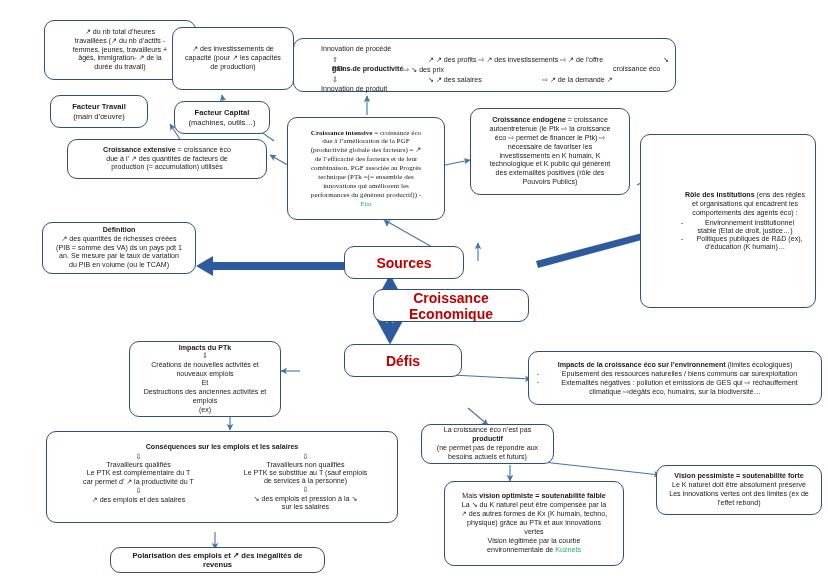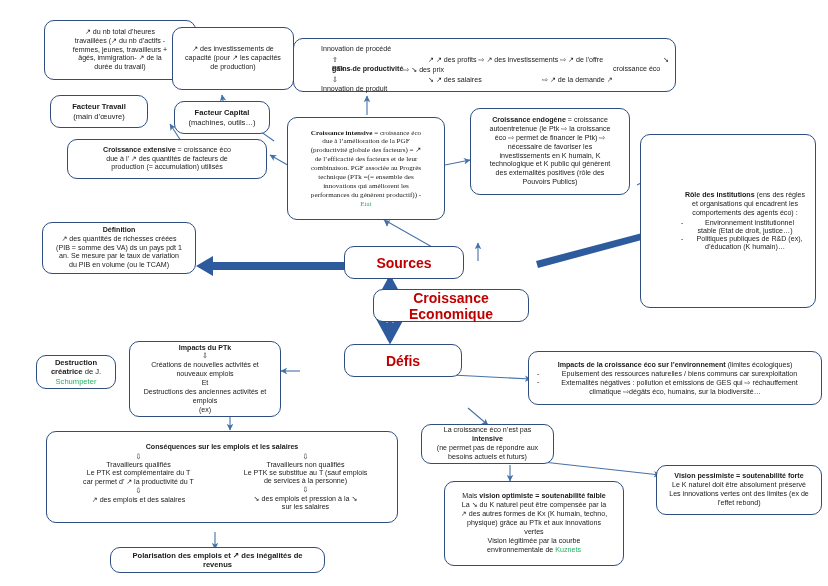--- a/index.html
+++ b/index.html
@@ -186,27 +186,20 @@
   </div>
 
   <div class="box title-box" style="left:326px;top:289px;width:156px;height:33px;border-width:1.5px;margin-left:47px;">
     <span class="red sz11">Croissance Economique</span>
   </div>
 
   <div class="box title-box" style="left:344px;top:344px;width:118px;height:33px;border-width:1.5px;">
     <span class="red sz11">Défis</span>
   </div>
 
-  <div class="box sz75" style="left:36px;top:355px;width:80px;height:34px;">
-    <p>
-        <b class="t">Destruction</b>
-    <span class="t"><b>créatrice</b><span> de J.</span></span>
-    <span class="t green">Schumpeter</span>
-      </p>
-  </div>
 
   <div class="box sz7" style="left:129px;top:341px;width:152px;height:76px;justify-content:center;">
     <p>
         <b class="t">Impacts du PTk</b>
     <span class="t">⇩</span>
     <span class="t">Créations de nouvelles activités et</span>
     <span class="t">nouveaux emplois</span>
     <span class="t">Et</span>
     <span class="t">Destructions des anciennes activités et</span>
     <span class="t">emplois</span>
@@ -249,21 +242,21 @@
         </li>
       <li>
           <span class="t">Externalités négatives : pollution et emissions de GES qui ⇨ réchauffement</span>
         <span class="t" style="margin-left:-9px;">climatique  ⇨dégâts éco, humains, sur la biodiversité…</span>
         </li>
     </ul>
   </div>
 
   <div class="box sz7" style="left:421px;top:424px;width:133px;height:40px;">
     <p>
-        <span class="t"><span>La croissance éco n’est pas </span><b>intensive</b></span>
+        <span class="t"><span>La croissance éco n’est pas </span><b>productif</b></span>
     <span class="t">(ne permet pas de répondre aux</span>
     <span class="t">besoins actuels et futurs)</span>
       </p>
   </div>
 
   <div class="box sz7" style="left:444px;top:481px;width:180px;height:85px;">
     <p>
         <span class="t"><span>Mais </span><b>vision optimiste = soutenabilité faible</b></span>
     <span class="t">La ↘ du K naturel peut être compensée par la</span>
     <span class="t">↗ des autres formes de Kx (K humain, techno,</span>

